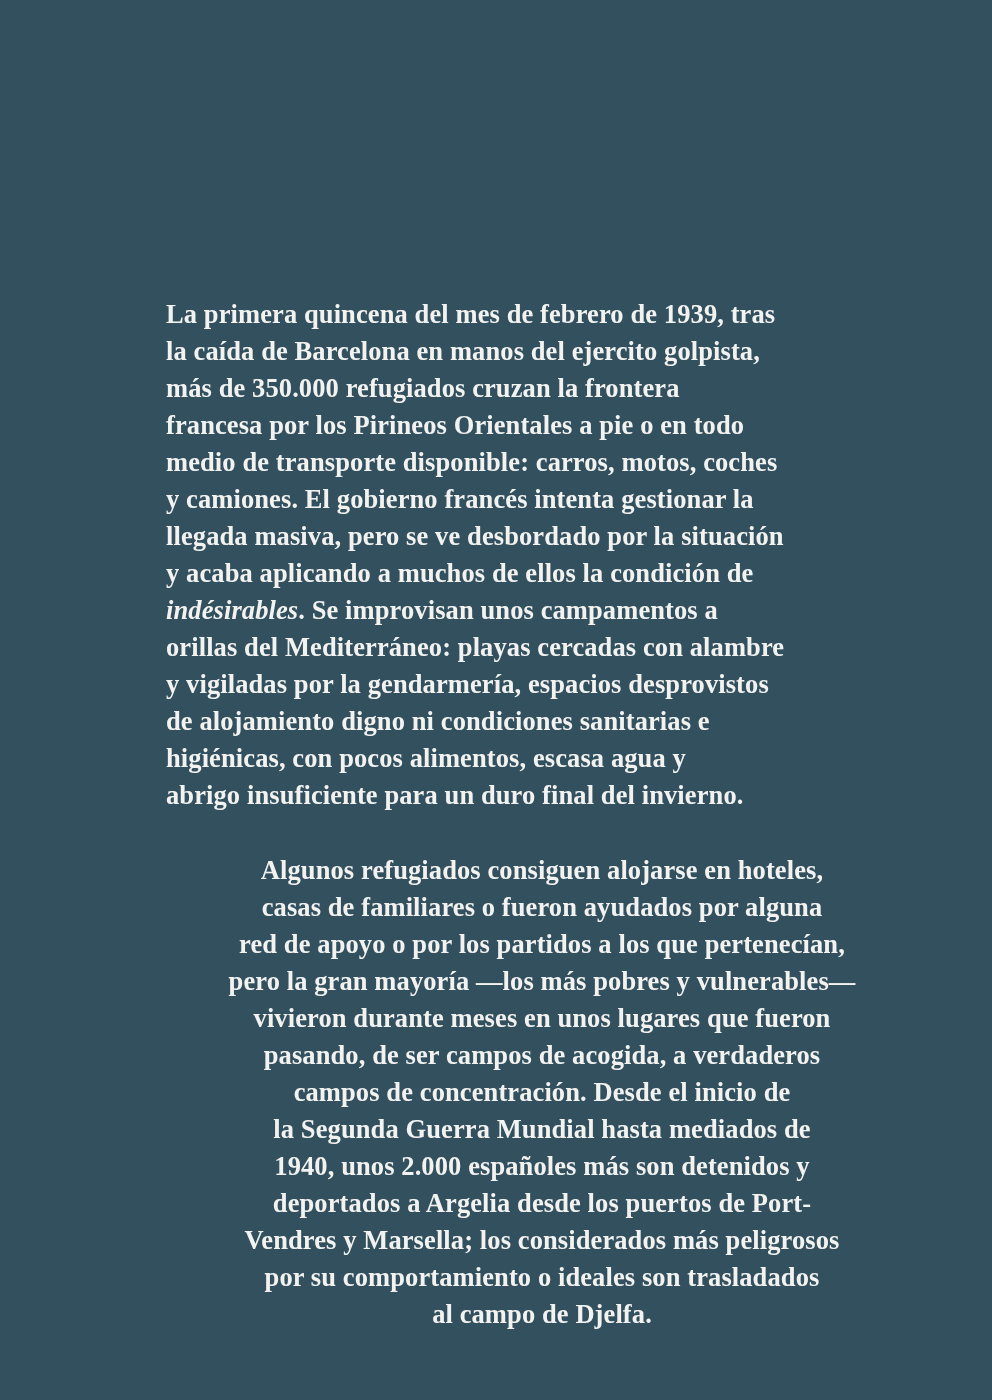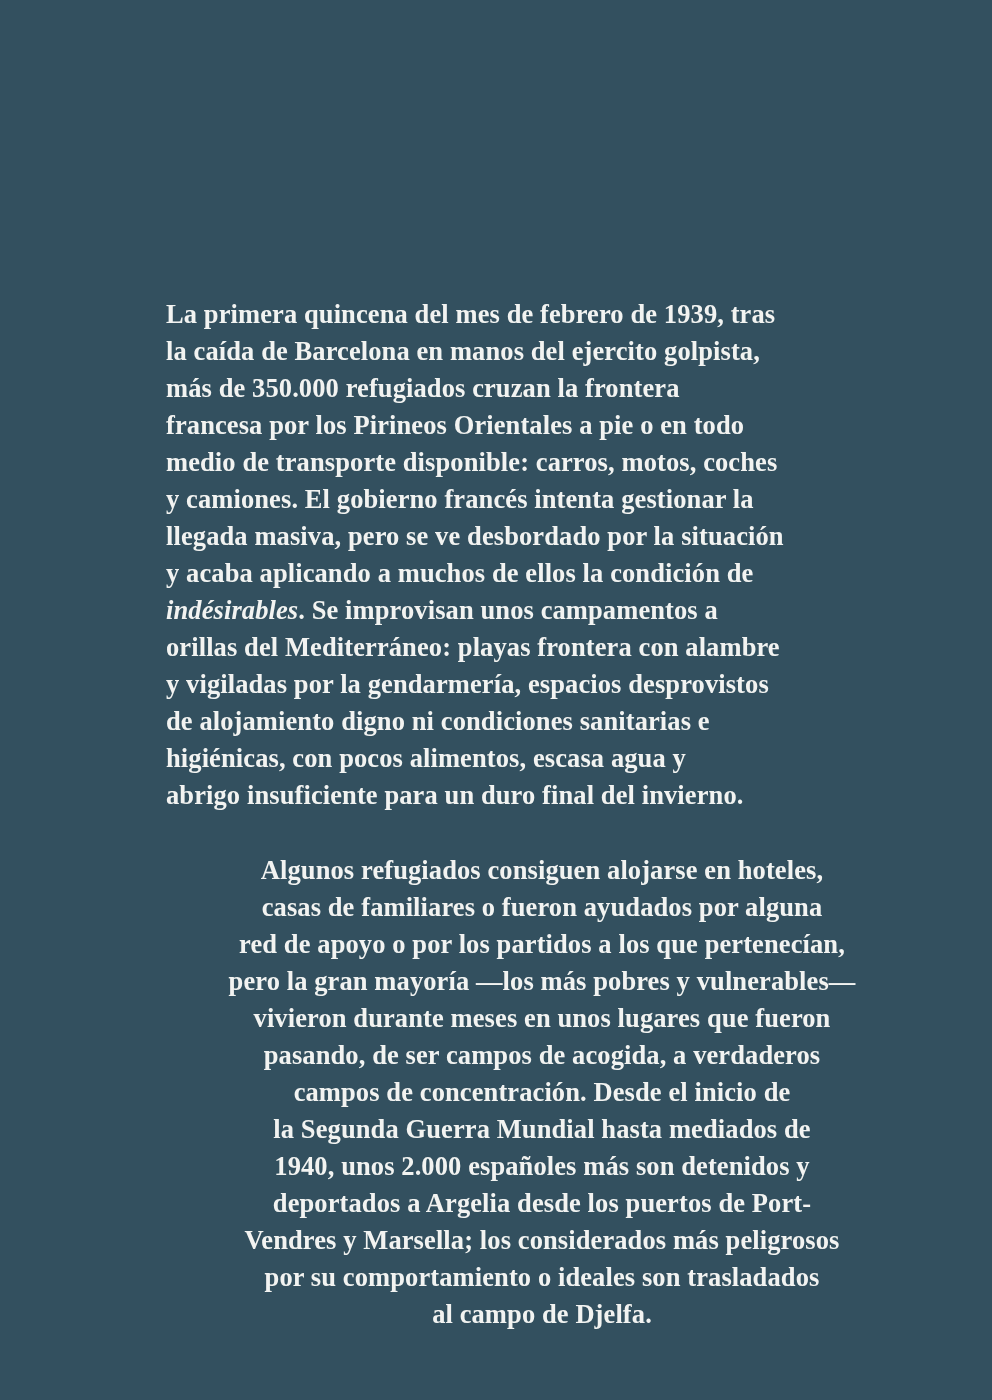--- a/index.html
+++ b/index.html
@@ -51,21 +51,21 @@
   <div class="text-block">
     <p class="para"><span>La primera quincena del mes de febrero de 1939, tras
 la caída de Barcelona en manos del ejercito golpista,
 más de 350.000 refugiados cruzan la frontera
 francesa por los Pirineos Orientales a pie o en todo
 medio de transporte disponible: carros, motos, coches
 y camiones. El gobierno francés intenta gestionar la
 llegada masiva, pero se ve desbordado por la situación
 y acaba aplicando a muchos de ellos la condición de
 </span><em>indésirables</em><span>. Se improvisan unos campamentos a
-orillas del Mediterráneo: playas frontera con alambre
+orillas del Mediterráneo: playas cercadas con alambre
 y vigiladas por la gendarmería, espacios desprovistos
 de alojamiento digno ni condiciones sanitarias e
 higiénicas, con pocos alimentos, escasa agua y
 abrigo insuficiente para un duro final del invierno.</span></p>
     <p class="para">Algunos refugiados consiguen alojarse en hoteles,
 casas de familiares o fueron ayudados por alguna
 red de apoyo o por los partidos a los que pertenecían,
 pero la gran mayoría —los más pobres y vulnerables—
 vivieron durante meses en unos lugares que fueron
 pasando, de ser campos de acogida, a verdaderos

